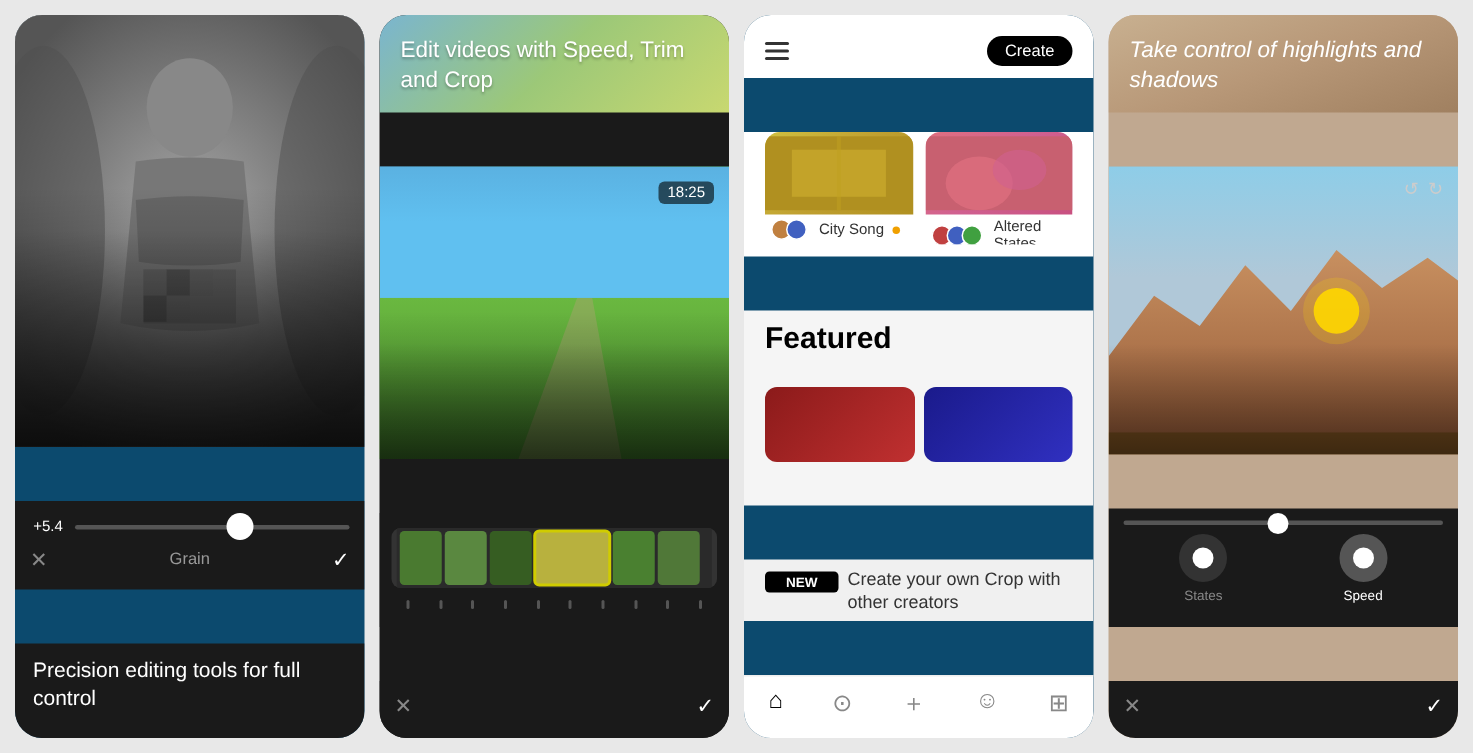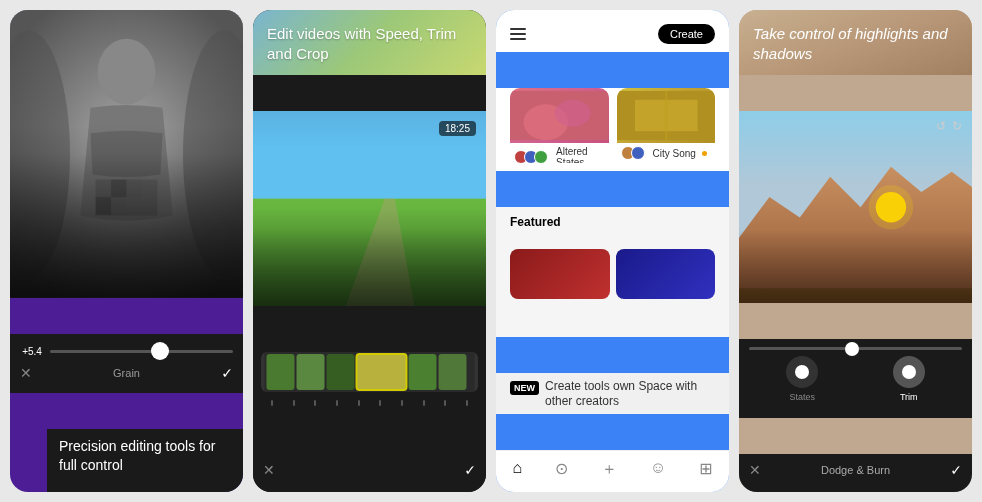--- a/index.html
+++ b/index.html
@@ -29,21 +29,21 @@
       overflow: hidden;
       position: relative;
       background: #1a1a1a;
       display: flex;
       flex-direction: column;
       gap: 36px;
     }
 
     
     .card-1 {
-      background: #4c1d95;
+      background: #0c4a6e;
     }
     .card-1 .image-area {
       flex: 1;
       position: relative;
       overflow: hidden;
       background: #888;
     }
     .card-1 .photo-bg {
       width: 100%;
       height: 100%;
@@ -111,21 +111,20 @@
       font-size: 14px;
     }
     .ctrl-icon.check { color: #fff; }
     .card-1 .caption {
       background: #1a1a1a;
       padding: 8px 12px 16px;
       color: #fff;
       font-size: 14px;
       font-weight: 400;
       line-height: 1.4;
-      margin-left: 37px;
     }
 
     
     .card-2 {
       background: #1a1a1a;
     }
     .card-2 .top-text {
       padding: 14px 14px 10px;
       color: #fff;
       font-size: 15px;
@@ -182,21 +181,21 @@
       background: #555;
       border-radius: 1px;
     }
     .card-2 .bottom-controls {
       background: #1a1a1a;
       padding: 8px 10px 14px;
     }
 
     
     .card-3 {
-      background: #3b82f6;
+      background: #0c4a6e;
     }
     .card-3 .app-header {
       display: flex;
       align-items: center;
       justify-content: space-between;
       padding: 14px 14px 8px;
       background: #fff;
     }
     .hamburger-icon {
       display: flex;
@@ -279,21 +278,21 @@
       background: #f0a000;
       display: inline-block;
       margin-left: 2px;
     }
     .card-3 .featured-section {
       background: #f5f5f5;
       flex: 1;
       padding: 8px 14px;
     }
     .featured-title {
-      font-size: 12px;
+      font-size: 20px;
       font-weight: 700;
       color: #000;
       margin-bottom: 20px;
     }
     .featured-items {
       display: flex;
       gap: 6px;
     }
     .featured-item {
       flex: 1;
@@ -308,21 +307,21 @@
       padding: 6px 14px 4px;
       display: flex;
       align-items: flex-start;
       gap: 6px;
     }
     .new-badge {
       background: #000;
       color: #fff;
       font-size: 9px;
       font-weight: 700;
-      padding: 2px 4px;
+      padding: 2px 14px;
       border-radius: 3px;
       margin-top: 2px;
     }
     .new-text {
       font-size: 12px;
       color: #333;
       line-height: 1.3;
     }
     .card-3 .bottom-nav {
       background: #fff;
@@ -578,64 +577,64 @@
     <div class="app-header">
       <div class="hamburger-icon">
         <span></span>
         <span></span>
         <span></span>
       </div>
       <div class="create-btn">Create</div>
     </div>
     <div class="spaces-grid">
       <div class="space-item">
+        <div class="space-img-2">
+          <svg width="100%" height="55" viewBox="0 0 110 55">
+            <rect width="110" height="55" fill="#b09020"></rect>
+            <rect x="20" y="10" width="70" height="35" fill="#d0b030" opacity="0.6"></rect>
+            <line x1="55" y1="0" x2="55" y2="55" stroke="#c0a020" stroke-width="3" opacity="0.5"></line>
+          </svg>
+        </div>
+        <div class="space-info">
+          <div class="avatar-stack">
+            <div class="avatar-small av4"></div>
+            <div class="avatar-small av2"></div>
+          </div>
+          <span class="space-name">City Song</span>
+          <span class="space-dot"></span>
+        </div>
+      </div>
+      <div class="space-item">
         <div class="space-img-1">
           <svg width="100%" height="55" viewBox="0 0 110 55">
             <rect width="110" height="55" fill="#c86070"></rect>
             <ellipse cx="40" cy="35" rx="25" ry="20" fill="#e07080" opacity="0.7"></ellipse>
             <ellipse cx="70" cy="25" rx="20" ry="15" fill="#d06090" opacity="0.6"></ellipse>
           </svg>
         </div>
         <div class="space-info">
           <div class="avatar-stack">
             <div class="avatar-small av1"></div>
             <div class="avatar-small av2"></div>
             <div class="avatar-small av3"></div>
           </div>
           <span class="space-name">Altered States</span>
         </div>
       </div>
-      <div class="space-item">
-        <div class="space-img-2">
-          <svg width="100%" height="55" viewBox="0 0 110 55">
-            <rect width="110" height="55" fill="#b09020"></rect>
-            <rect x="20" y="10" width="70" height="35" fill="#d0b030" opacity="0.6"></rect>
-            <line x1="55" y1="0" x2="55" y2="55" stroke="#c0a020" stroke-width="3" opacity="0.5"></line>
-          </svg>
-        </div>
-        <div class="space-info">
-          <div class="avatar-stack">
-            <div class="avatar-small av4"></div>
-            <div class="avatar-small av2"></div>
-          </div>
-          <span class="space-name">City Song</span>
-          <span class="space-dot"></span>
-        </div>
-      </div>
     </div>
     <div class="featured-section">
       <div class="featured-title">Featured</div>
       <div class="featured-items">
         <div class="featured-item fi-1"></div>
         <div class="featured-item fi-2"></div>
       </div>
     </div>
     <div class="new-badge-area">
       <span class="new-badge">NEW</span>
-      <span class="new-text">Create tools own Space with other creators</span>
+      <span class="new-text">Create your own Crop with other creators</span>
     </div>
     <div class="bottom-nav">
       <span class="nav-icon active">⌂</span>
       <span class="nav-icon">⊙</span>
       <span class="nav-icon">＋</span>
       <span class="nav-icon">☺</span>
       <span class="nav-icon">⊞</span>
     </div>
   </div>
 
@@ -686,24 +685,23 @@
         <div class="dodge-control">
           <div class="toggle-circle">
             <div class="toggle-inner"></div>
           </div>
           <span class="toggle-label">States</span>
         </div>
         <div class="burn-control">
           <div class="toggle-circle active">
             <div class="toggle-inner"></div>
           </div>
-          <span class="toggle-label active">Trim</span>
+          <span class="toggle-label active">Speed</span>
         </div>
       </div>
     </div>
     <div class="bottom-controls bottom-bar">
       <span class="ctrl-icon">✕</span>
-      <span class="label-center">Dodge &amp; Burn</span>
       <span class="ctrl-icon check">✓</span>
     </div>
   </div>
 
 </div>
 
 </body></html>

